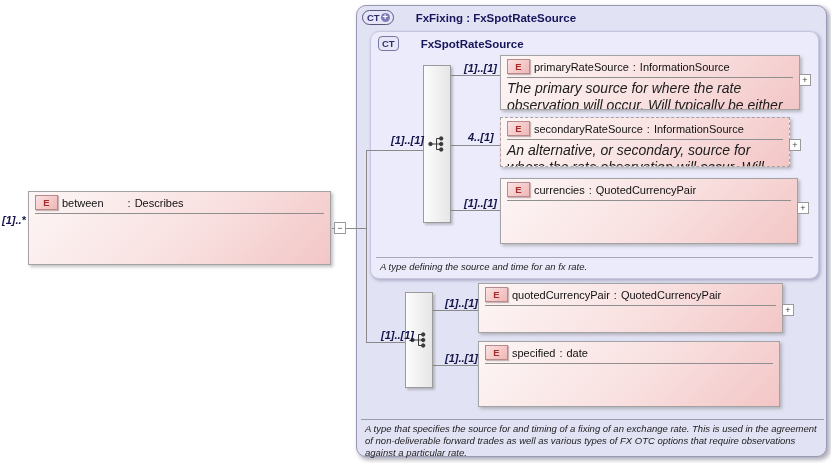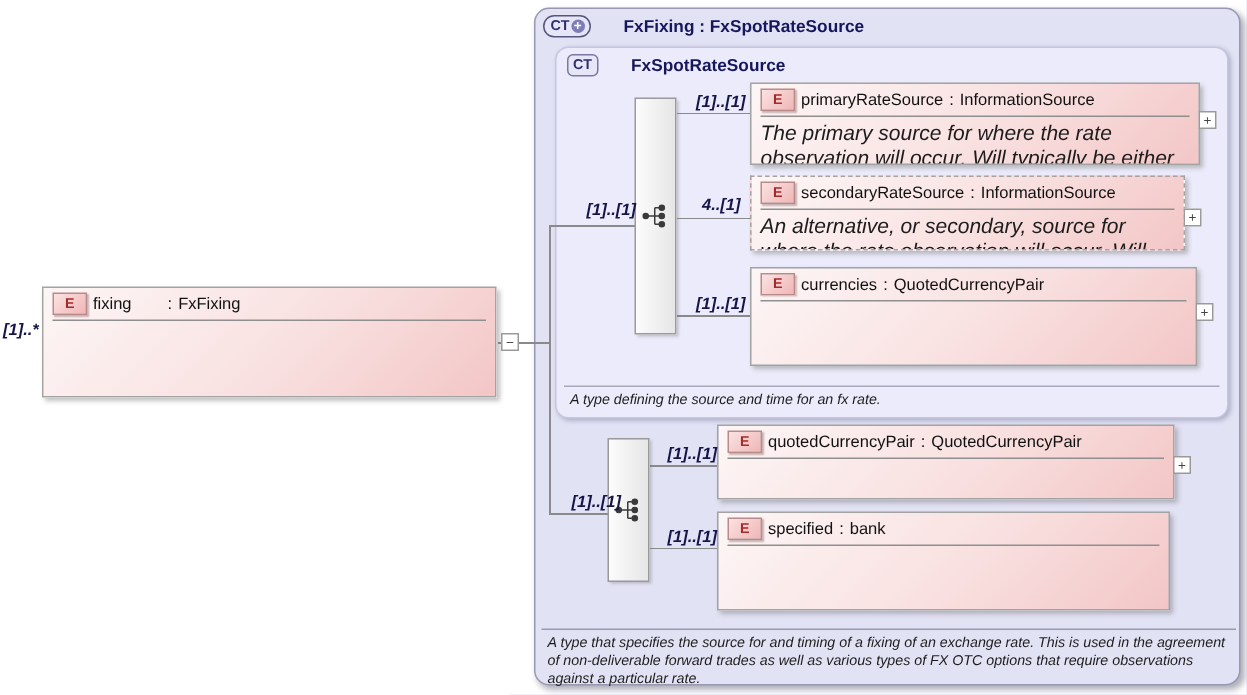--- a/index.html
+++ b/index.html
@@ -128,23 +128,23 @@
     <path d="M433,310.5 H478"></path>
     <path d="M433,365.5 H478"></path>
   </g>
 </svg>
 
 <span class="cardinality" style="left:2px;top:214px;">[1]..*</span>
 
 <div class="card" style="left:28px;top:191px;width:303px;height:74px;">
   <div class="card-header">
     <span class="e-badge">E</span>
-    <span class="ename">fixing</span>
+    <span class="ename">between</span>
     <span class="esep root-gap">:</span>
-    <span class="etype">FxFixing</span>
+    <span class="etype">Describes</span>
   </div>
   <div class="card-sep"></div>
 </div>
 
 <div class="togglebox" style="left:334px;top:222px;">−</div>
 
 <span class="cardinality" style="left:391px;top:134px;">[1]..[1]</span>
 
 <div class="seq" style="left:423px;top:65px;width:28px;height:158px;">
   <svg width="18" height="18" viewBox="0 0 18 18">
@@ -221,16 +221,16 @@
   <div class="card-sep"></div>
 </div>
 <div class="togglebox" style="left:782px;top:304px;">+</div>
 
 <span class="cardinality" style="left:445px;top:352px;">[1]..[1]</span>
 <div class="card" style="left:478px;top:341px;width:302px;height:66px;">
   <div class="card-header">
     <span class="e-badge">E</span>
     <span class="ename">specified</span>
     <span class="esep">:</span>
-    <span class="etype">bank</span>
+    <span class="etype">date</span>
   </div>
   <div class="card-sep"></div>
 </div>
 
 </body></html>

